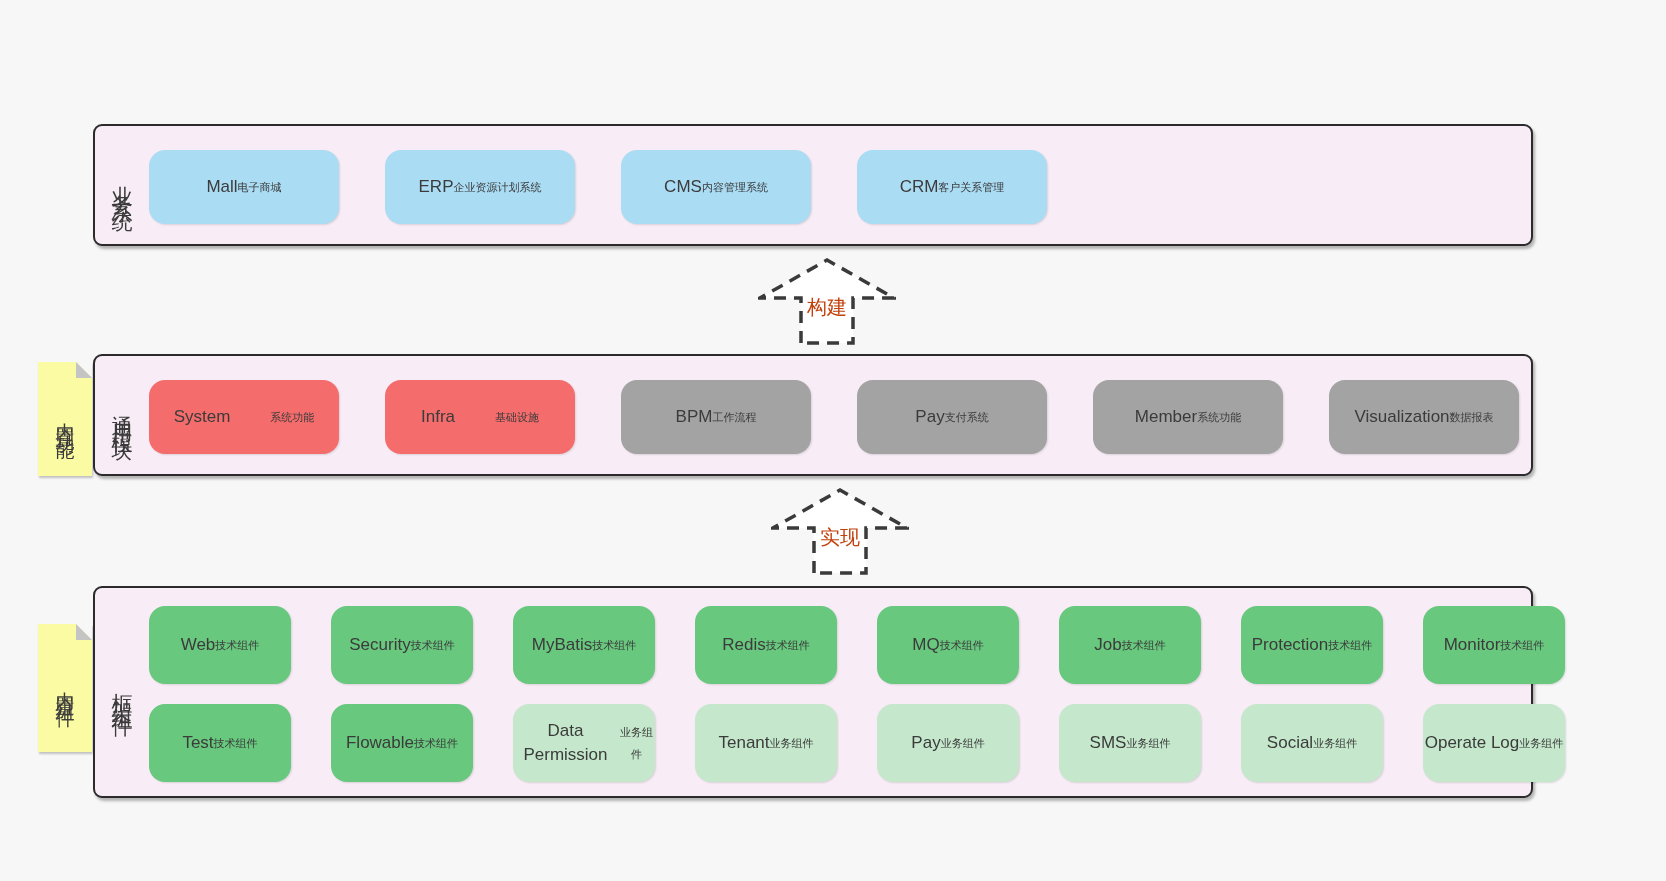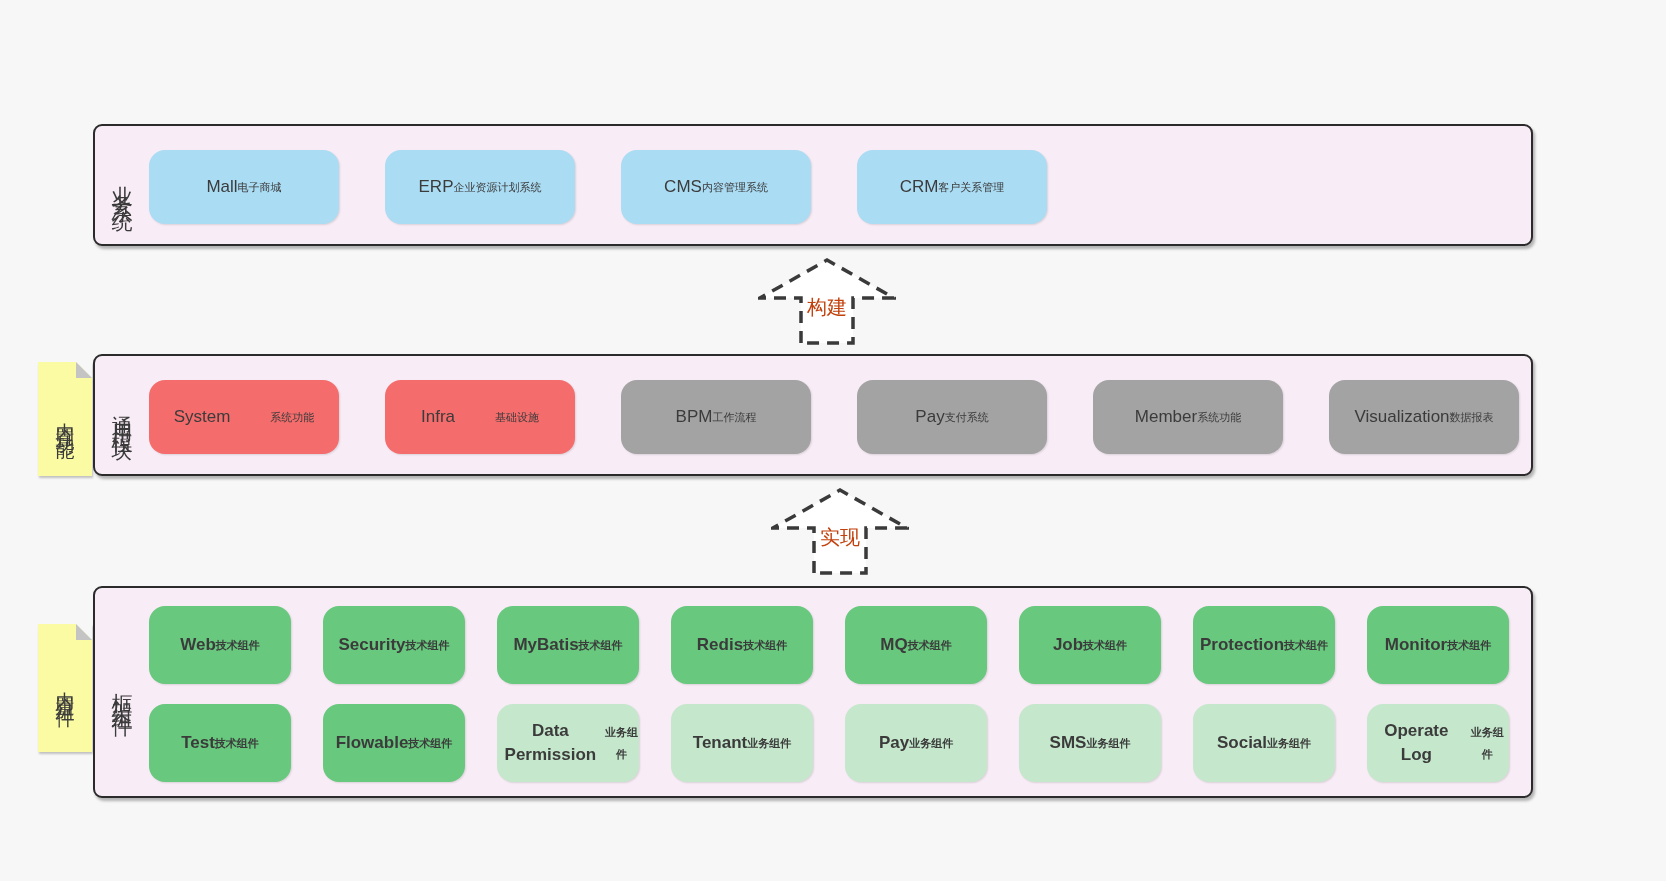--- a/index.html
+++ b/index.html
@@ -22,21 +22,21 @@
 
   .vlabel{
     position:absolute;left:13px;top:50%;transform:translateY(-50%);
     writing-mode:vertical-lr;text-orientation:upright;
     font-size:21px;letter-spacing:8px;color:#3a3a3a;white-space:nowrap;
   }
 
   
   .boxes6{position:absolute;left:54px;top:24px;display:flex;gap:46px;}
   .boxes6 .box{width:190px;height:74px;}
-  .row8{position:absolute;left:54px;display:flex;gap:32px;font-weight:bold;}
+  .row8{position:absolute;left:54px;display:flex;gap:40px;}
   .row8 .box{width:142px;height:78px;}
   #comp-row-1{top:18px;}
   #comp-row-2{top:116px;}
 
   .box{
     border-radius:16px;display:flex;flex-direction:row;
     justify-content:center;align-items:center;text-align:center;
     box-shadow:1px 1px 2px rgba(0,0,0,.12);
   }
   .box .t{font-size:17px;line-height:24px;}

